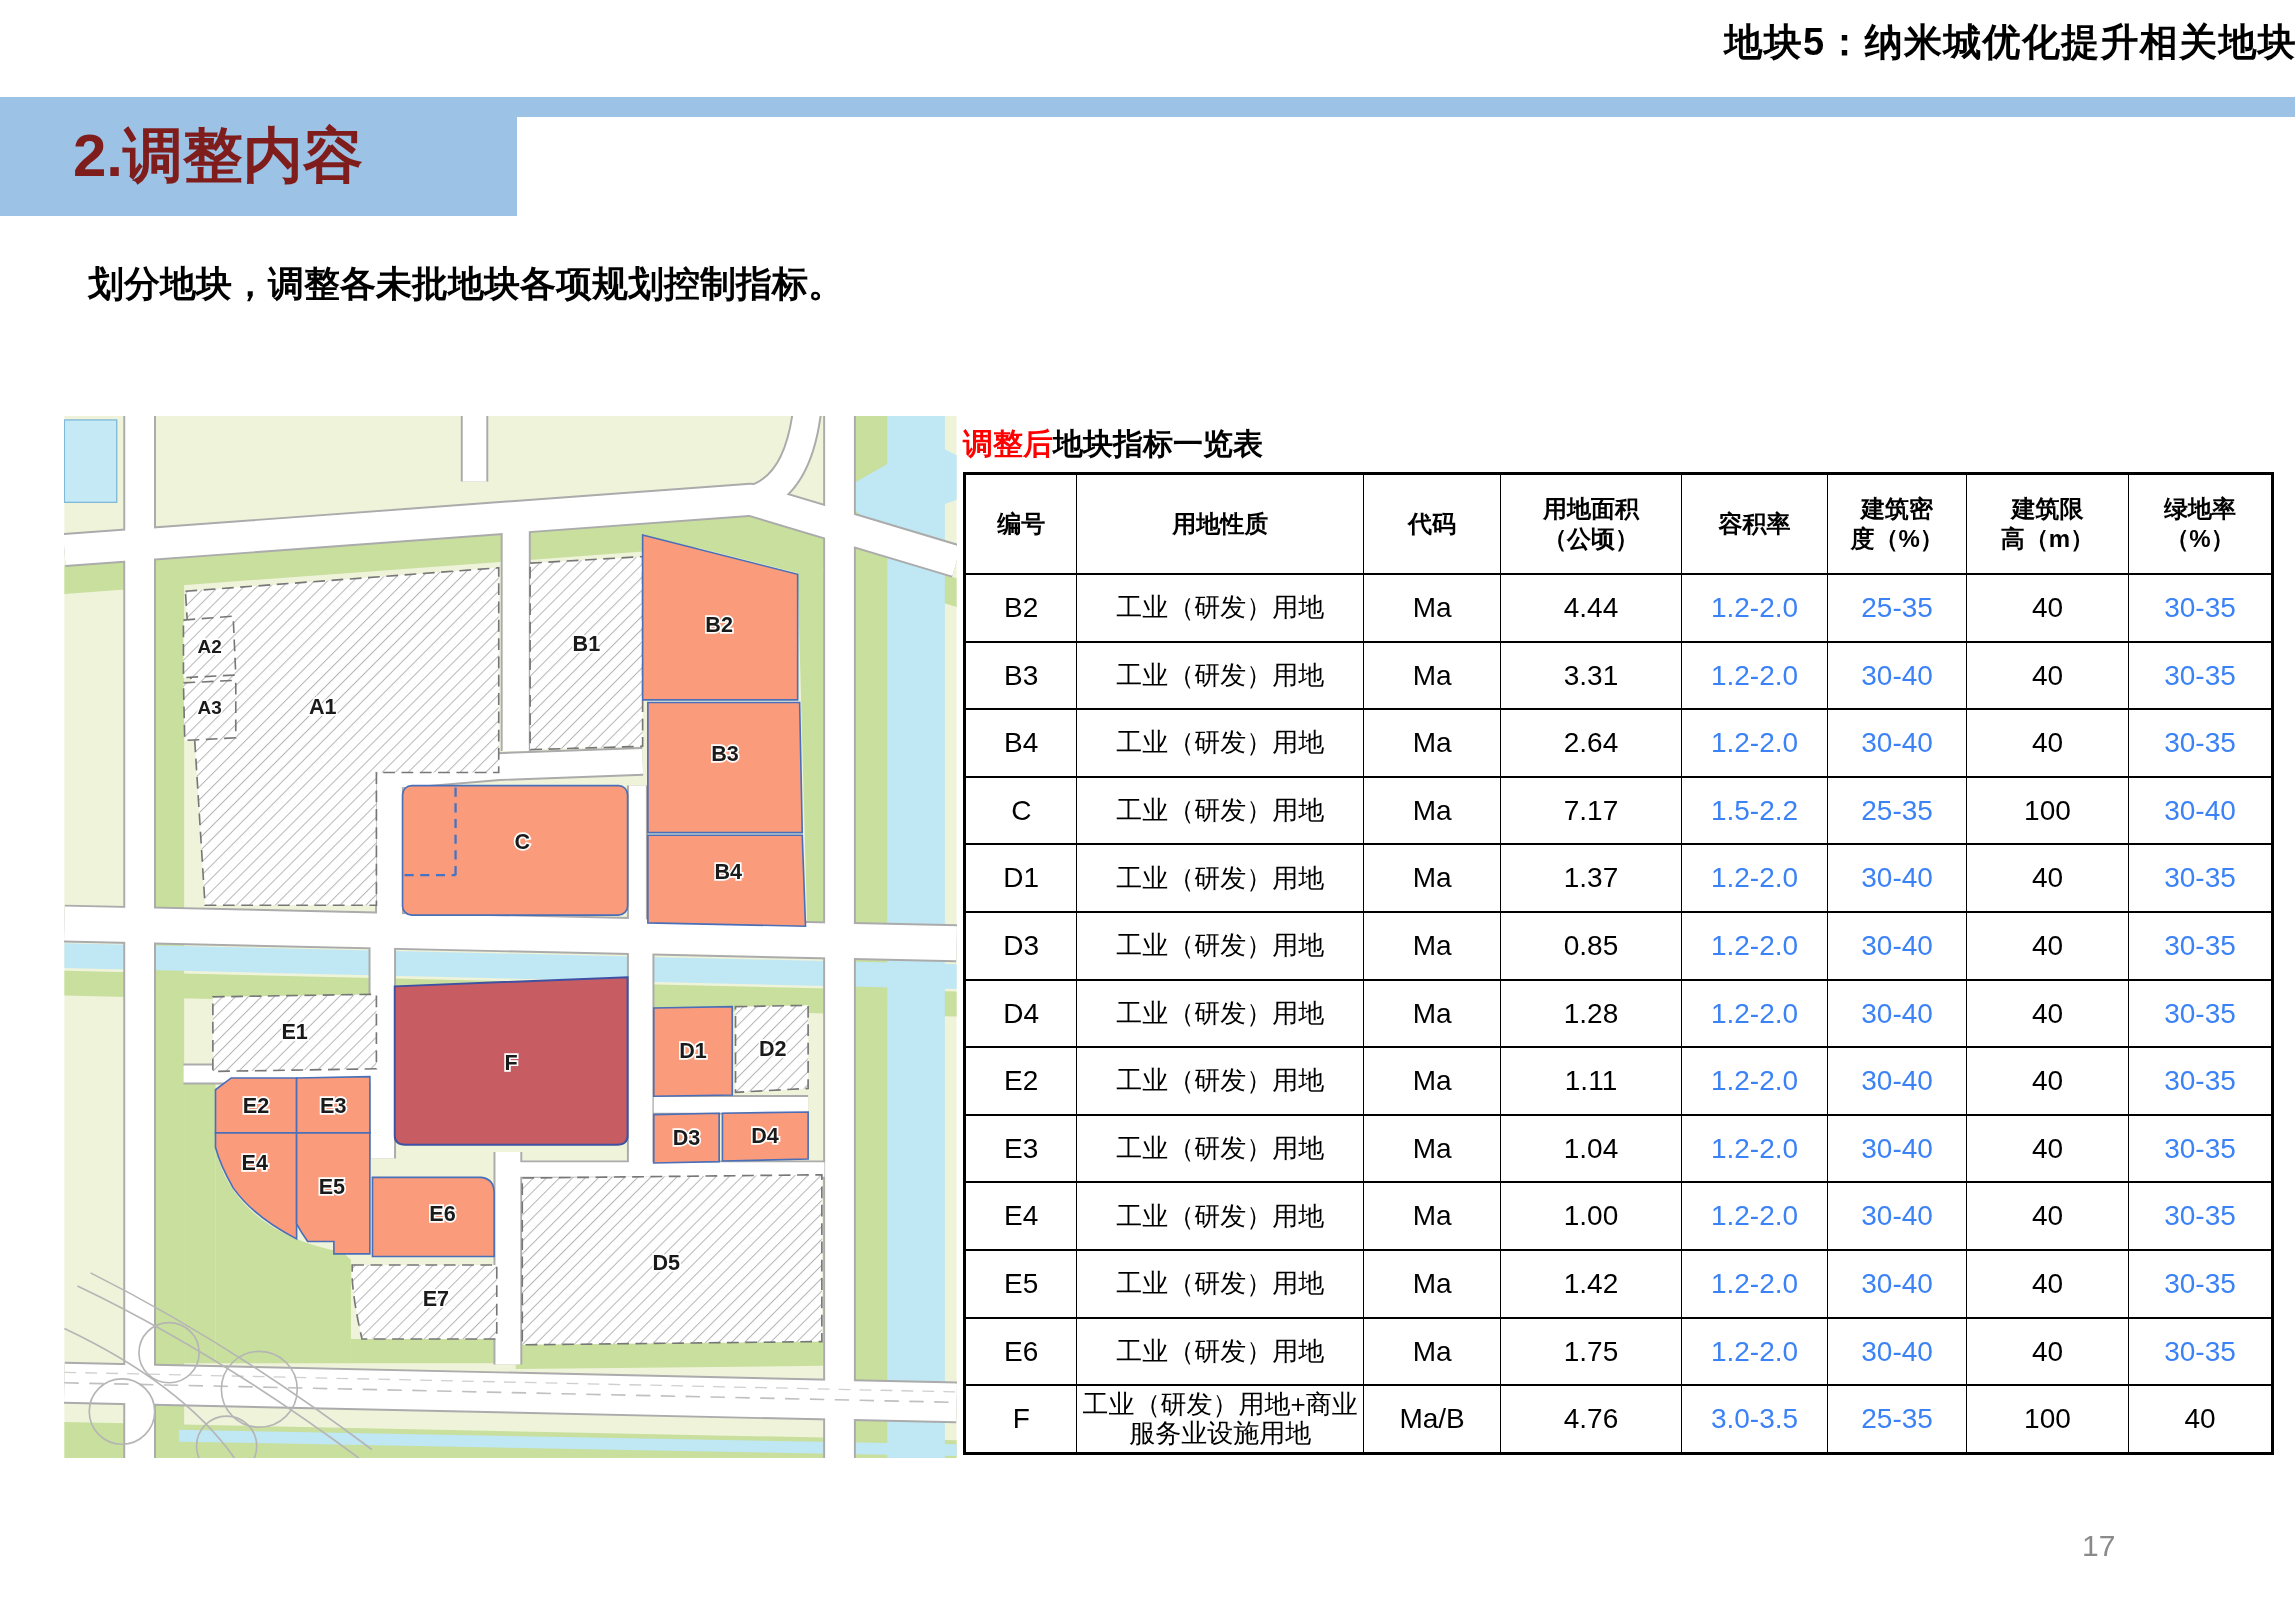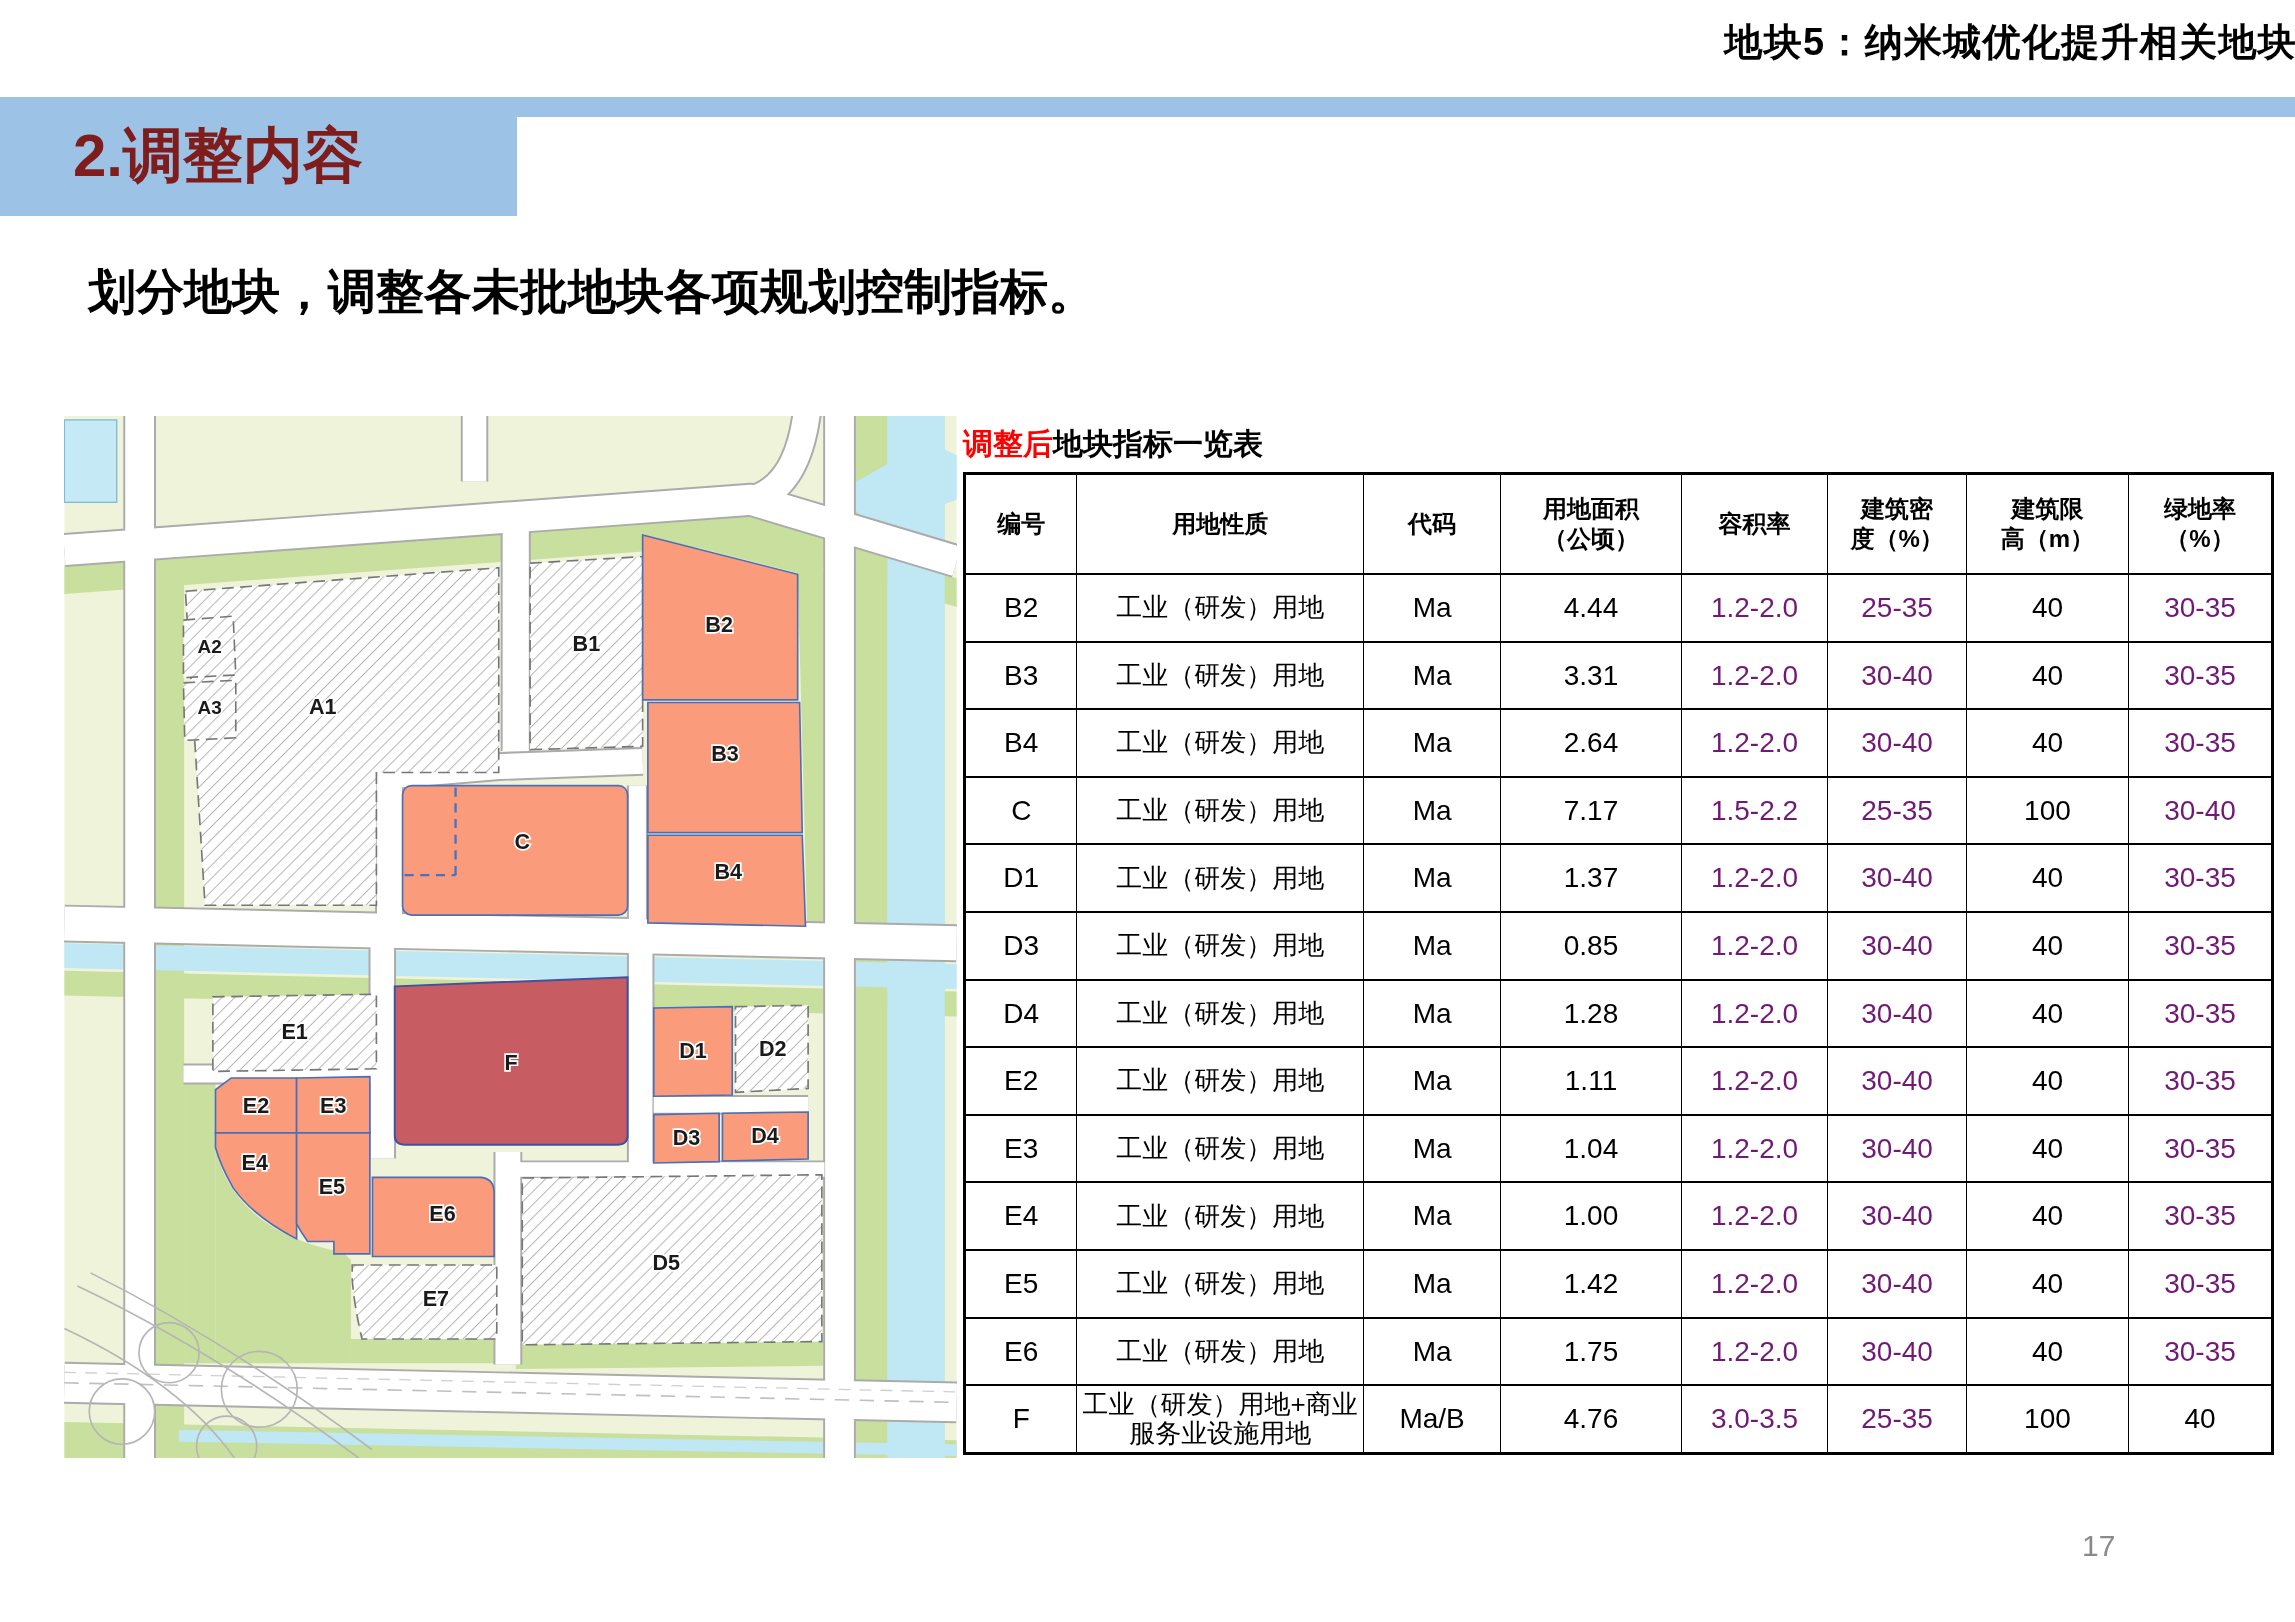--- a/index.html
+++ b/index.html
@@ -3,34 +3,34 @@
 <meta charset="utf-8">
 <style>
   html,body{margin:0;padding:0;background:#ffffff;}
   #slide{position:relative;width:2295px;height:1623px;background:#ffffff;overflow:hidden;
          font-family:"Liberation Sans","DejaVu Sans",sans-serif;padding-left:24px;}
   
   #top-title{position:absolute;top:17px;right:22px;font-size:38px;font-weight:bold;color:#000;letter-spacing:1.3px;}
   #accent-band{position:absolute;left:0;top:97px;width:2295px;height:20px;background:#9CC2E5;}
   #section-box{position:absolute;left:0;top:97px;width:517px;height:119px;background:#9CC2E5;}
   #section-box .t{padding-left:73px;line-height:118px;font-size:60px;font-weight:bold;color:#7f1d1d;}
-  #body-text{position:absolute;left:88px;top:260px;font-size:48px;font-weight:bold;color:#000;}
+  #body-text{position:absolute;left:88px;top:260px;font-size:36px;font-weight:bold;color:#000;}
   
   #map-wrap{position:absolute;left:64px;top:416px;width:893px;height:1042px;}
   
   #table-title{position:absolute;left:963px;top:424px;font-size:30px;font-weight:600;color:#000;}
   #table-title .red{color:#FF0000;}
   #table-wrap{position:absolute;left:963px;top:472px;width:1311px;}
   table{border-collapse:collapse;table-layout:fixed;width:1311px;border:3.3px solid #000;}
   th,td{border-left:1.3px solid #000;border-right:1.3px solid #000;border-top:2px solid #000;border-bottom:2px solid #000;
         text-align:center;vertical-align:middle;color:#000;background:#fff;}
   th{height:98px;font-size:24px;font-weight:600;white-space:pre-line;line-height:1.25;padding:0 2.6px;}
   td{height:63px;font-size:28px;line-height:1.12;padding:1.3px 3.9px;}
   td.use{font-size:26px;}
-  td.red{color:#701a75;}
+  td.red{color:#3b82f6;}
   #page-number{position:absolute;left:2082px;top:1529px;font-size:30px;color:#8A8A8A;}
   svg text.plbl{font-family:"Liberation Sans","DejaVu Sans",sans-serif;font-size:33px;font-weight:bold;
       fill:#1a1a1a;stroke:#ffffff;stroke-width:5px;paint-order:stroke;text-anchor:middle;}
   svg text.plbl.small{font-size:29px;}
 </style>
 </head>
 <body>
 
 <div id="slide">
 

